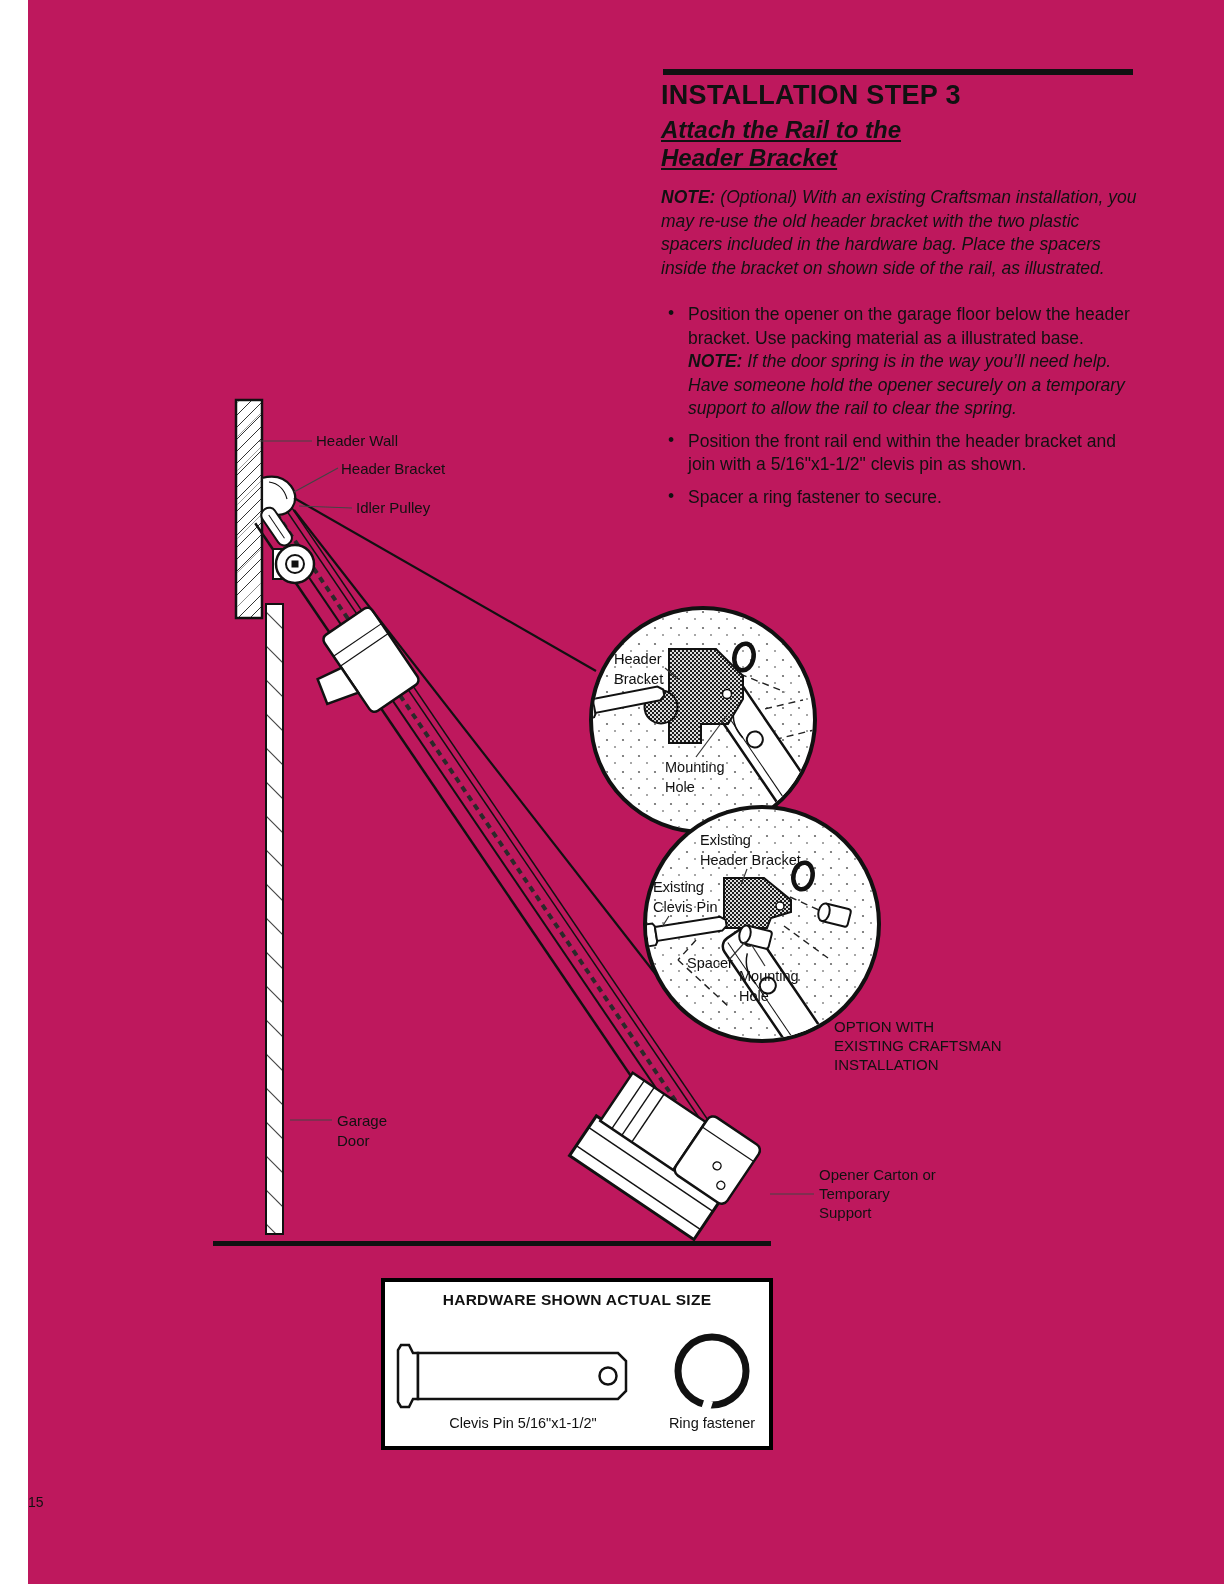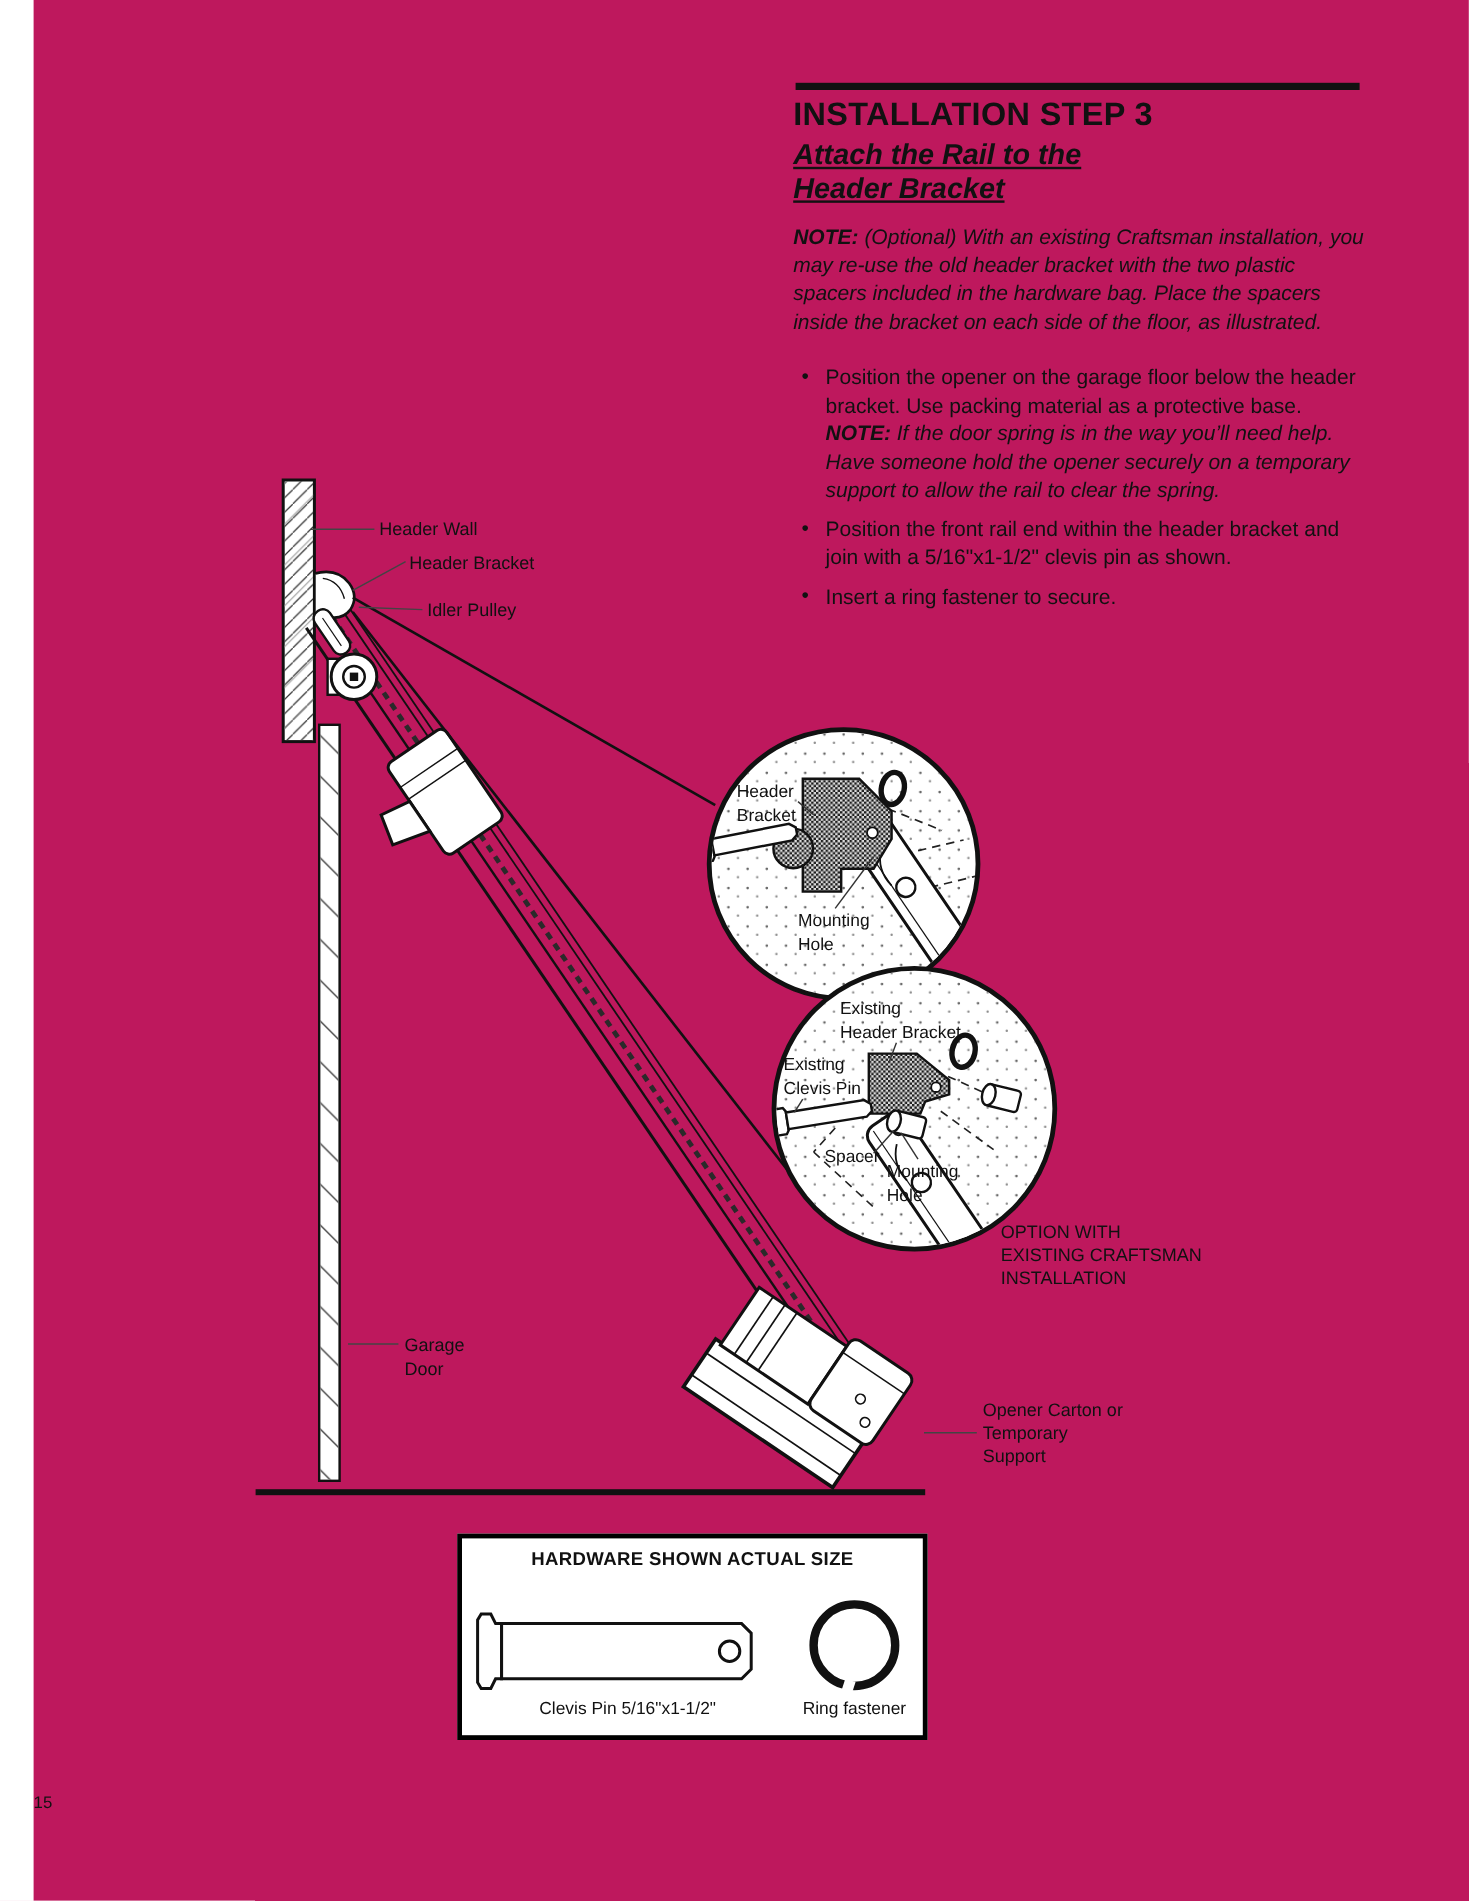--- a/index.html
+++ b/index.html
@@ -28,31 +28,31 @@
 
 <div class="page">
 
   <div class="abs step-rule"></div>
   <div class="abs step-title">INSTALLATION STEP 3</div>
   <div class="abs step-subtitle">
     <div>Attach the Rail to the</div>
     <div>Header Bracket</div>
   </div>
 
-  <div class="abs note-para"><span class="note-label">NOTE:</span><span> (Optional) With an existing Craftsman installation, you may re-use the old header bracket with the two plastic spacers included in the hardware bag. Place the spacers inside the bracket on each side of the floor, as illustrated.</span></div>
+  <div class="abs note-para"><span class="note-label">NOTE:</span><span> (Optional) With an existing Craftsman installation, you may re-use the old header bracket with the two plastic spacers included in the hardware bag. Place the spacers inside the bracket on shown side of the rail, as illustrated.</span></div>
 
   <div class="abs bullets">
     <div class="bullet">
-      <span class="dot">•</span><span>Position the opener on the garage floor below the header bracket. Use packing material as a protective base. </span><span class="emb">NOTE:</span><span class="em"> If the door spring is in the way you’ll need help. Have someone hold the opener securely on a temporary support to allow the rail to clear the spring.</span>
+      <span class="dot">•</span><span>Position the opener on the garage floor below the header bracket. Use packing material as a illustrated base. </span><span class="emb">NOTE:</span><span class="em"> If the door spring is in the way you’ll need help. Have someone hold the opener securely on a temporary support to allow the rail to clear the spring.</span>
     </div>
     <div class="bullet">
       <span class="dot">•</span><span>Position the front rail end within the header bracket and join with a 5/16"x1-1/2" clevis pin as shown.</span>
     </div>
     <div class="bullet">
-      <span class="dot">•</span><span>Insert a ring fastener to secure.</span>
+      <span class="dot">•</span><span>Spacer a ring fastener to secure.</span>
     </div>
   </div>
 
   <svg class="abs" style="left:180px;top:390px;" width="840" height="880" viewBox="180 390 840 880">
     <defs>
       <pattern id="hatchWall" width="12" height="12" patternUnits="userSpaceOnUse">
         <path d="M-2,14 L14,-2" stroke="#333" stroke-width="1"></path>
       </pattern>
       <pattern id="hatchWallG" width="34" height="34" patternUnits="userSpaceOnUse">
         <path d="M-3,37 L37,-3" stroke="#999" stroke-width="0.9"></path>

